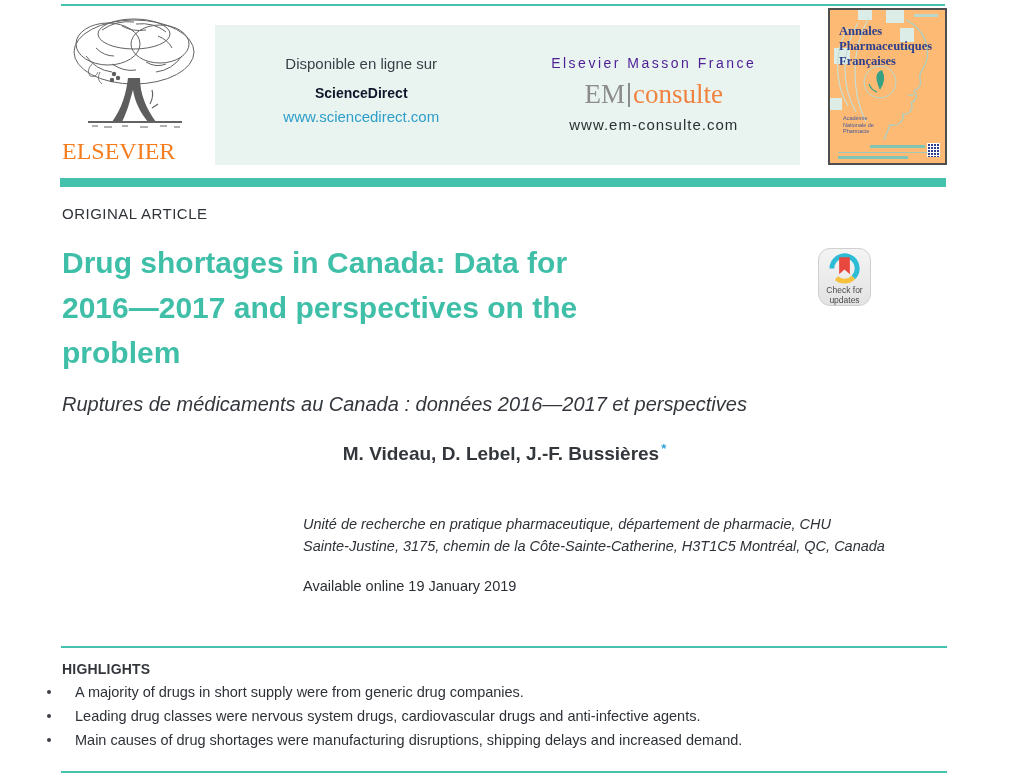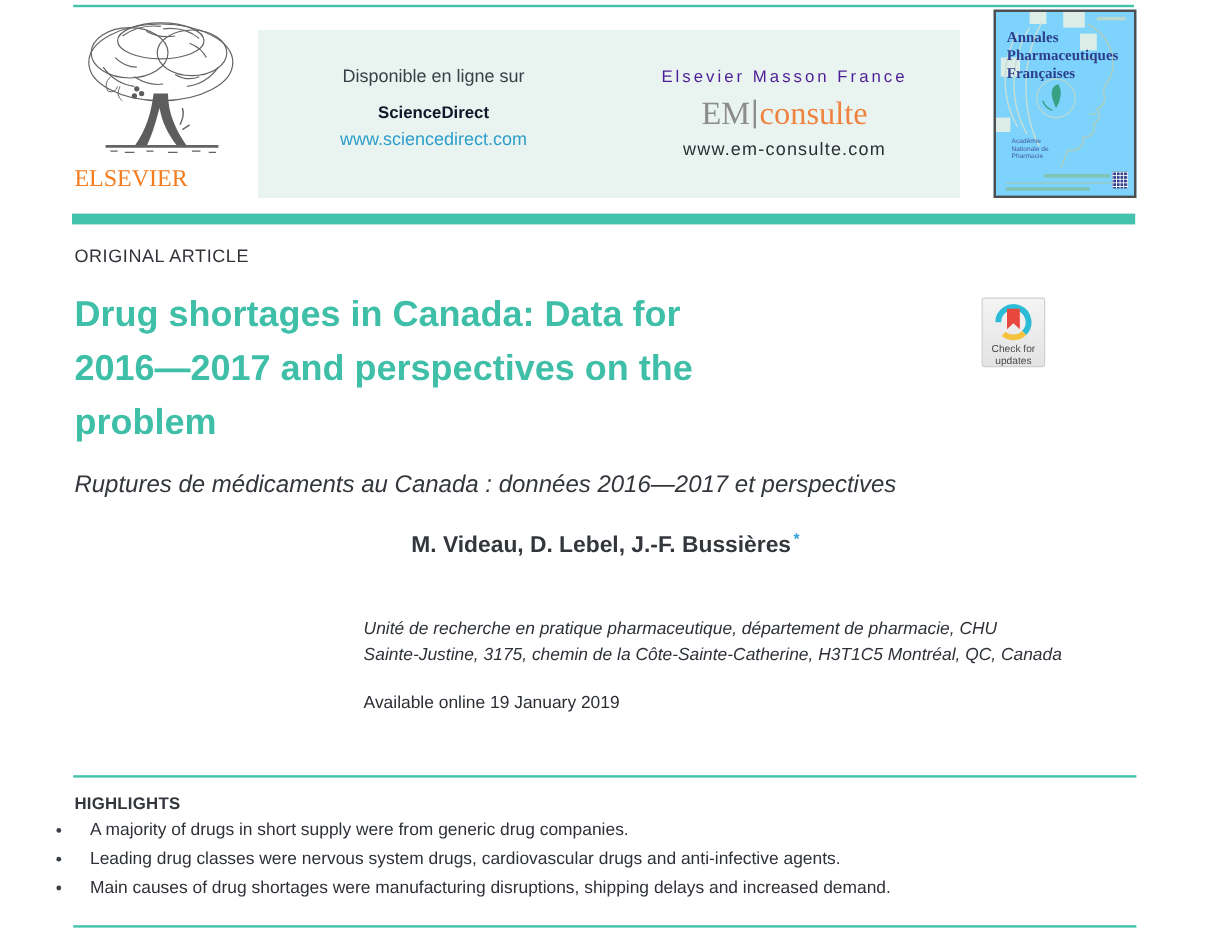--- a/index.html
+++ b/index.html
@@ -12,42 +12,42 @@
   .top-rule    { left:61px; top:4px;   width:884px; height:2px; }
   .thick-rule  { left:60px; top:178px; width:886px; height:9px; }
   .mid-rule    { left:61px; top:646px; width:886px; height:2px; }
   .bottom-rule { left:61px; top:771px; width:886px; height:2px; }
 
   
   .elsevier-logo { position:absolute; left:62px; top:12px; width:146px; height:158px; }
   .elsevier-tree { position:absolute; left:0; top:0; }
   .elsevier-word {
     position:absolute; left:0px; top:126px; width:146px;
-    font-family:"Liberation Serif", serif; font-size:20px; color:#f47d20;
+    font-family:"Liberation Serif", serif; font-size:24px; color:#f47d20;
     letter-spacing:0px; white-space:nowrap;
   }
 
   .mint-box {
     position:absolute; left:215px; top:25px; width:585px; height:140px;
     background:#e9f4f1; display:flex;
   }
   .mint-col { flex:1; display:flex; flex-direction:column; align-items:center; padding-top:30px; }
   .tagline { font-size:15px; color:#3a3f45; }
   .sd-name { margin-top:13px; font-size:14px; font-weight:bold; color:#0f172a; }
   .sd-url  { margin-top:7px; font-size:15px; color:#2e9ec9; }
   .em-publisher { font-size:14px; color:#4c1d95; letter-spacing:2.5px; white-space:nowrap; }
   .em-logo { margin-top:8px; font-family:"Liberation Serif", serif; font-size:27px; display:flex; align-items:center; }
   .em-em { color:#8c8c8c; }
   .em-bar { display:inline-block; width:2px; height:24px; background:#8c8c8c; margin:0 3px; }
   .em-consulte { color:#f0823f; }
   .em-url { margin-top:6px; font-size:15px; color:#2b2f34; letter-spacing:1px; }
 
   .cover {
     position:absolute; left:828px; top:8px; width:119px; height:157px;
-    background:#7dd3fc; border:2px solid #4e4e4e;
+    background:#fdba74; border:2px solid #4e4e4e;
   }
   .cover svg { position:absolute; left:0; top:0; }
   .cover-title {
     position:absolute; left:9px; top:14px; width:105px;
     font-family:"Liberation Serif", serif; font-weight:bold;
     font-size:12.5px; line-height:15px; color:#2c3e8c;
   }
   .cover-academy {
     position:absolute; left:13px; top:105px; width:60px;
     font-size:5.5px; line-height:6.5px; color:#44599f;
@@ -59,21 +59,21 @@
     background-size:3px 3px; }
 
   
   .kicker { position:absolute; left:62px; top:205px; font-size:15px; letter-spacing:0.5px; color:#2f3338; }
   .title {
     position:absolute; left:62px; top:240px; width:720px;
     font-size:30px; line-height:45px; font-weight:bold; color:#3fbfa8;
   }
   .crossmark {
     position:absolute; left:818px; top:248px; width:53px; height:58px;
-    background:linear-gradient(#f4f4f4,#e3e3e3); border:1px solid #cfcfcf; border-radius:2px;
+    background:linear-gradient(#f4f4f4,#e3e3e3); border:1px solid #cfcfcf; border-radius:12px;
     text-align:center; cursor:pointer;
   }
   .crossmark svg { display:block; margin:2px auto 0; }
   .crossmark-text { font-size:8.5px; line-height:9.5px; color:#4a4a4a; }
 
   .subtitle-fr {
     position:absolute; left:62px; top:393px; width:885px;
     font-size:20px; font-style:italic; color:#33373c;
   }
   .authors {

